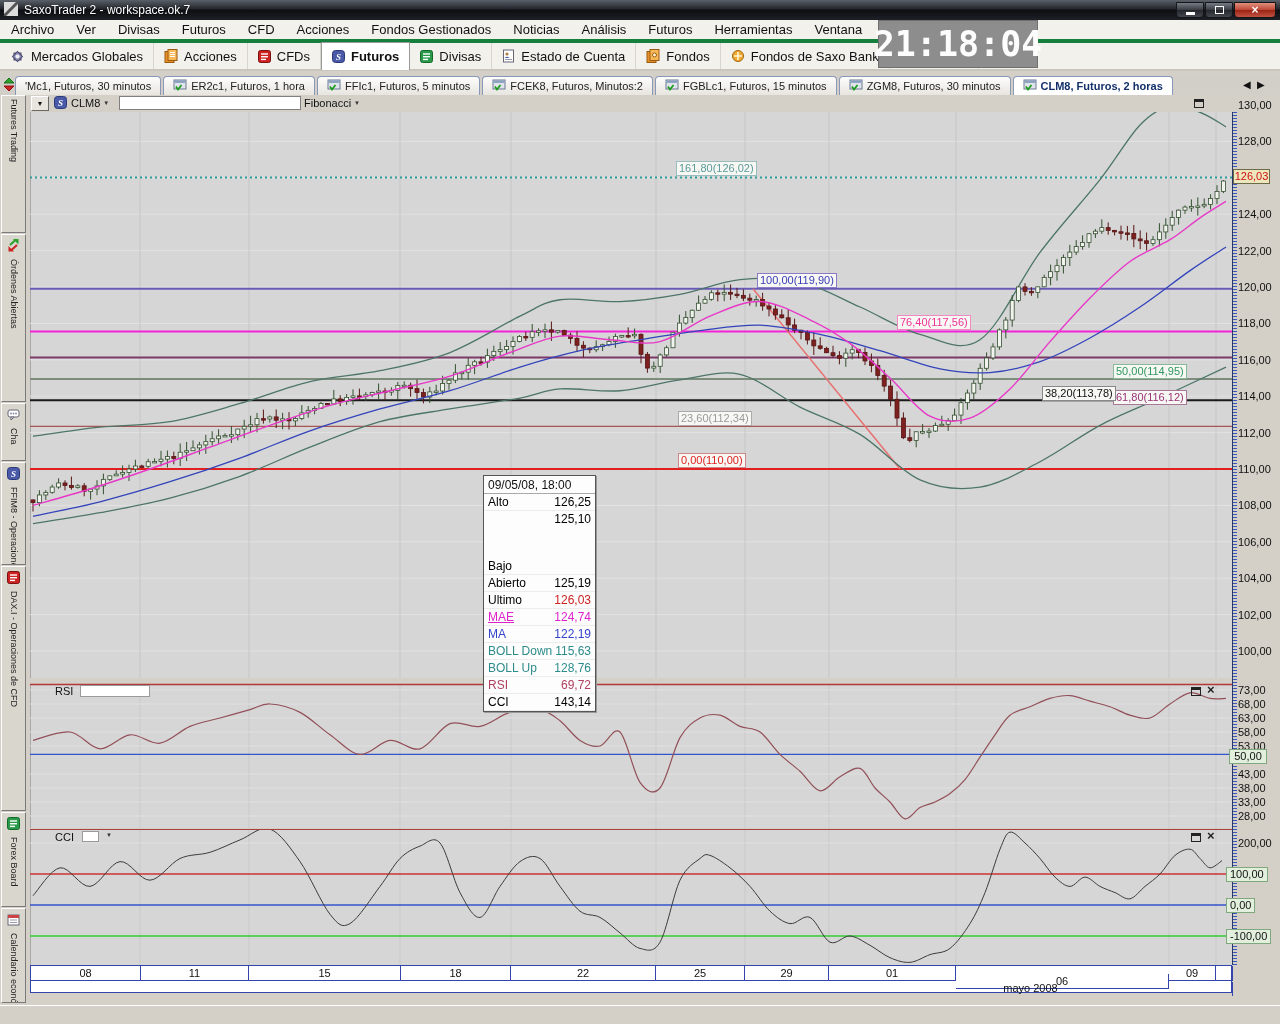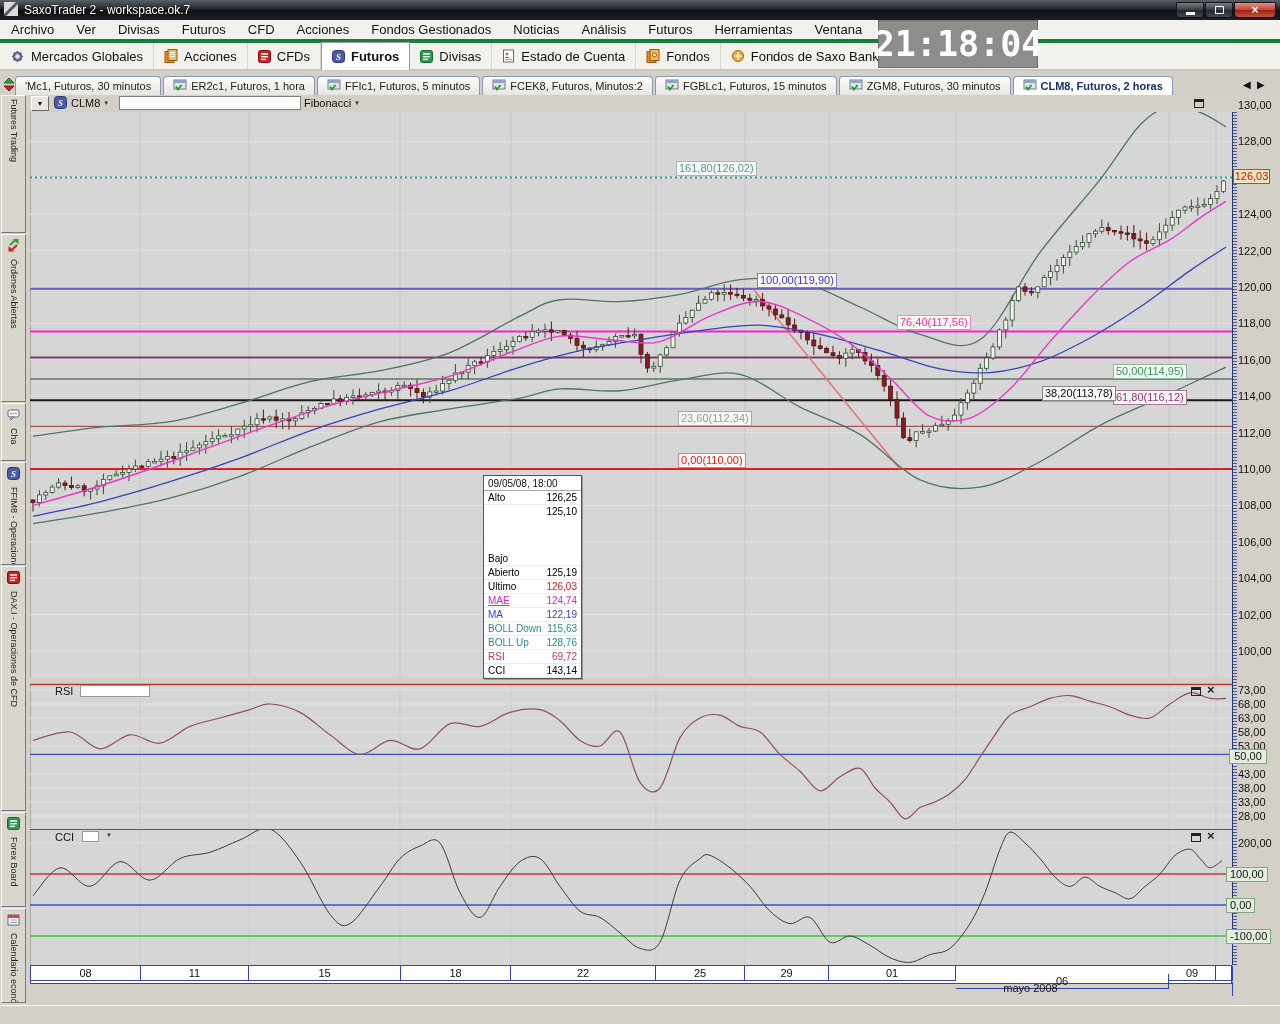--- a/index.html
+++ b/index.html
@@ -60,25 +60,25 @@
 .xbtn{font-size:13px;font-weight:bold;color:#222;line-height:11px}
 #rsi-header,#cci-header{position:absolute;left:27px;width:1205px;height:14px;font-size:11px;z-index:7}
 #rsi-header{top:684px}#cci-header{top:830px}
 .panlab{position:absolute;left:28px;top:1px}
 #rsi-input{position:absolute;left:53px;top:1px;width:70px;height:12px;border:1px solid #9a9a9a;background:#fff}
 #cci-box{position:absolute;left:55px;top:1px;width:17px;height:11px;border:1px solid #9a9a9a;background:#fff}
 #cci-caret{position:absolute;left:76px;top:2px}
 .pmax{position:absolute;left:1164px;top:2px}
 .pclose{position:absolute;left:1180px;top:0}
 
-#xaxis{position:absolute;left:30px;top:965px;width:1202px;height:19px;background:#fff;border:1px solid #3344aa;z-index:5;font-size:11px}
+#xaxis{position:absolute;left:30px;top:965px;width:1202px;height:28px;background:#fff;border:1px solid #3344aa;z-index:5;font-size:11px}
 .xcell{position:absolute;top:0;height:15px;line-height:15px;text-align:center;border-right:1px solid #3344aa;border-bottom:1px solid #3344aa;overflow:hidden}
 .xmon{position:absolute;top:16px;height:14px;line-height:13px;text-align:center;border-right:1px solid #3344aa;overflow:hidden}
 
-#tooltip{position:absolute;left:483px;top:475px;width:99px;background:#fdfdfd;border:1px solid #555;box-shadow:1px 1px 0 #999;z-index:8;font-size:10px}
+#tooltip{position:absolute;left:483px;top:475px;width:113px;background:#fdfdfd;border:1px solid #555;box-shadow:1px 1px 0 #999;z-index:8;font-size:12px}
 #tt-title{padding:2px 4px 1px;border-bottom:1px solid #aaa}
 .ttrow{display:flex;justify-content:space-between;padding:1px 4px;border-bottom:1px solid #ececec}
 
 #statusbar{position:absolute;left:0;top:1005px;width:1280px;height:19px;background:#d4d0c8;border-top:1px solid #fff;font-size:11px;z-index:10}
 .sbcell{position:absolute;top:20px;height:24px;border:1px solid;border-color:#8a8a8a #fff #fff #8a8a8a;display:flex;align-items:flex-end;padding:0 5px;overflow:hidden}
 </style>
 </head>
 <body>
 
 <div id="titlebar">

